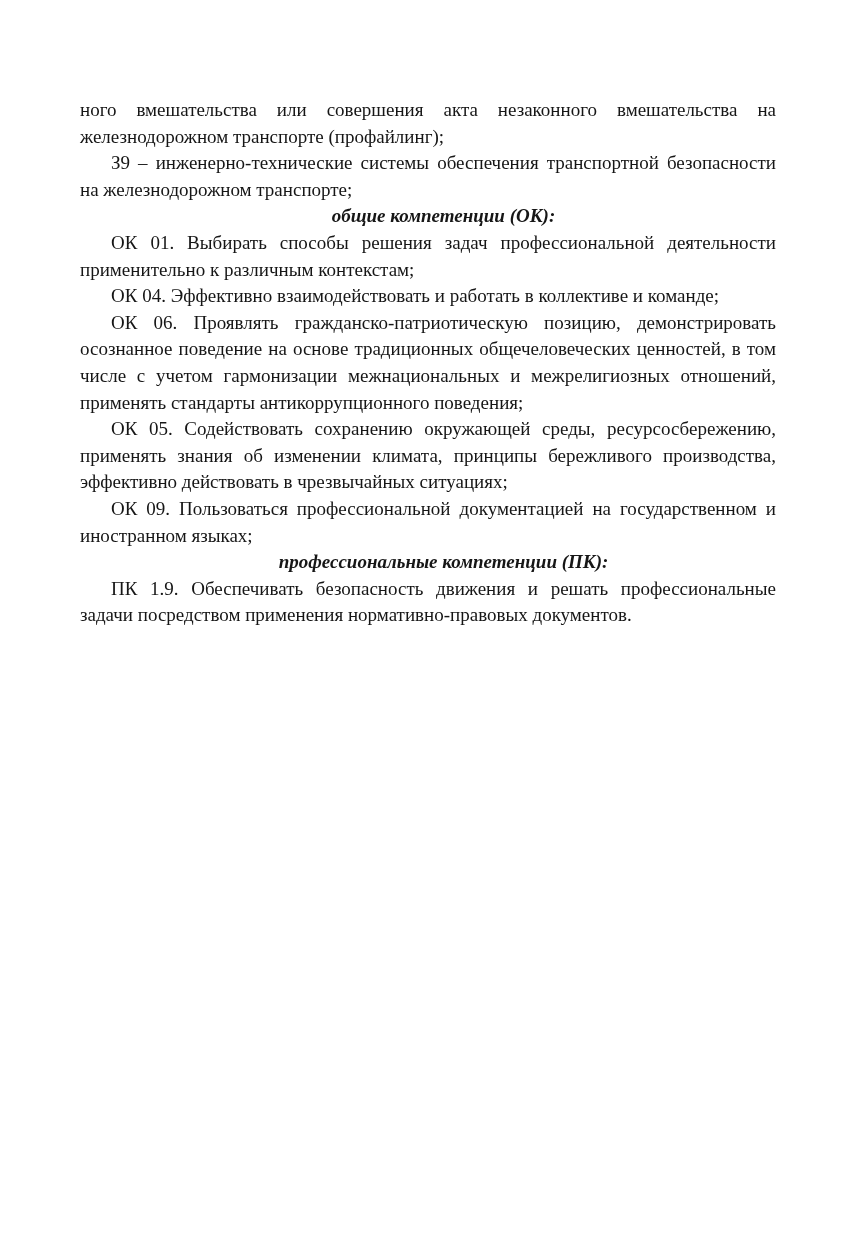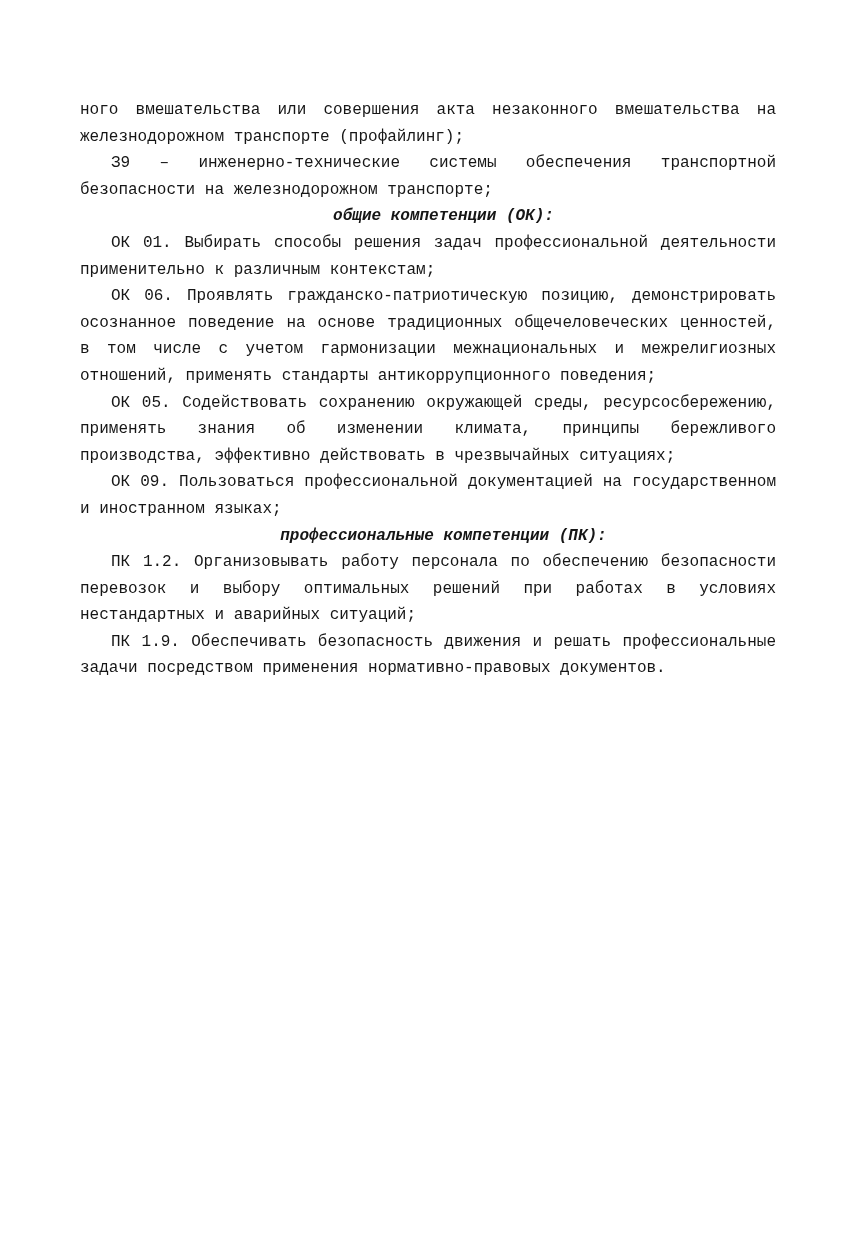--- a/index.html
+++ b/index.html
@@ -12,22 +12,22 @@
     width: 857px;
     height: 1241px;
     background: #ffffff;
     overflow: hidden;
   }
   .text-block {
     position: absolute;
     left: 80px;
     top: 97px;
     width: 696px;
-    font-family: Liberation Mono, monospace;
-    font-size: 16px;
+    font-family: Liberation Serif, serif;
+    font-size: 19px;
     line-height: 26.6px;
     color: #161616;
     text-align: justify;
     hyphens: auto;
     -webkit-hyphens: auto;
   }
   .text-block p {
     margin: 0;
     padding: 0;
     text-indent: 31px;
@@ -43,20 +43,20 @@
 </style>
 </head>
 <body>
 
 <div class="page">
   <div class="text-block">
     <p class="noindent">ного вмешательства или совершения акта незаконного вмешательства на железнодорожном транспорте (профайлинг);</p>
     <p>З9 – инженерно-технические системы обеспечения транспортной безопасности на железнодорожном транспорте;</p>
     <p class="heading">общие компетенции (ОК):</p>
     <p>ОК 01. Выбирать способы решения задач профессиональной деятельности применительно к различным контекстам;</p>
+    <p>ОК 04. Эффективно взаимодействовать и работать в коллективе и команде;</p>
     <p>ОК 06. Проявлять гражданско-патриотическую позицию, демонстрировать осознанное поведение на основе традиционных общечеловеческих ценностей, в том числе с учетом гармонизации межнациональных и межрелигиозных отношений, применять стандарты антикоррупционного поведения;</p>
     <p>ОК 05. Содействовать сохранению окружающей среды, ресурсосбережению, применять знания об изменении климата, принципы бережливого производства, эффективно действовать в чрезвычайных ситуациях;</p>
     <p>ОК 09. Пользоваться профессиональной документацией на государственном и иностранном языках;</p>
     <p class="heading">профессиональные компетенции (ПК):</p>
-    <p>ПК 1.2. Организовывать работу персонала по обеспечению безопасности перевозок и выбору оптимальных решений при работах в условиях нестандартных и аварийных ситуаций;</p>
     <p>ПК 1.9. Обеспечивать безопасность движения и решать профессиональные задачи посредством применения нормативно-правовых документов.</p>
   </div>
 </div>
 
 </body></html>

